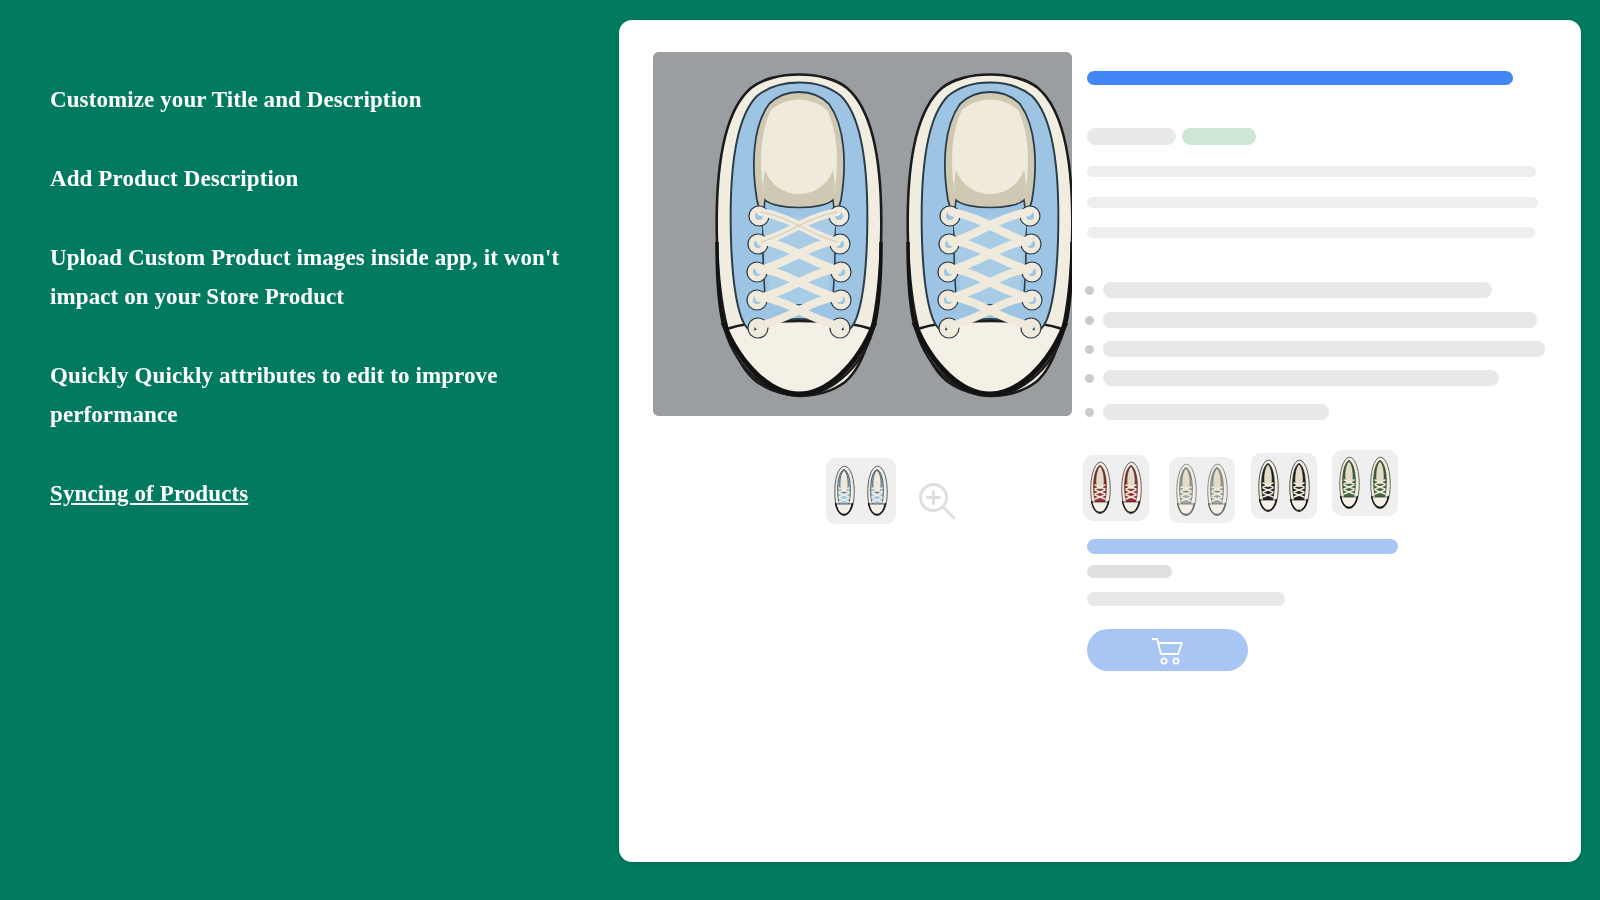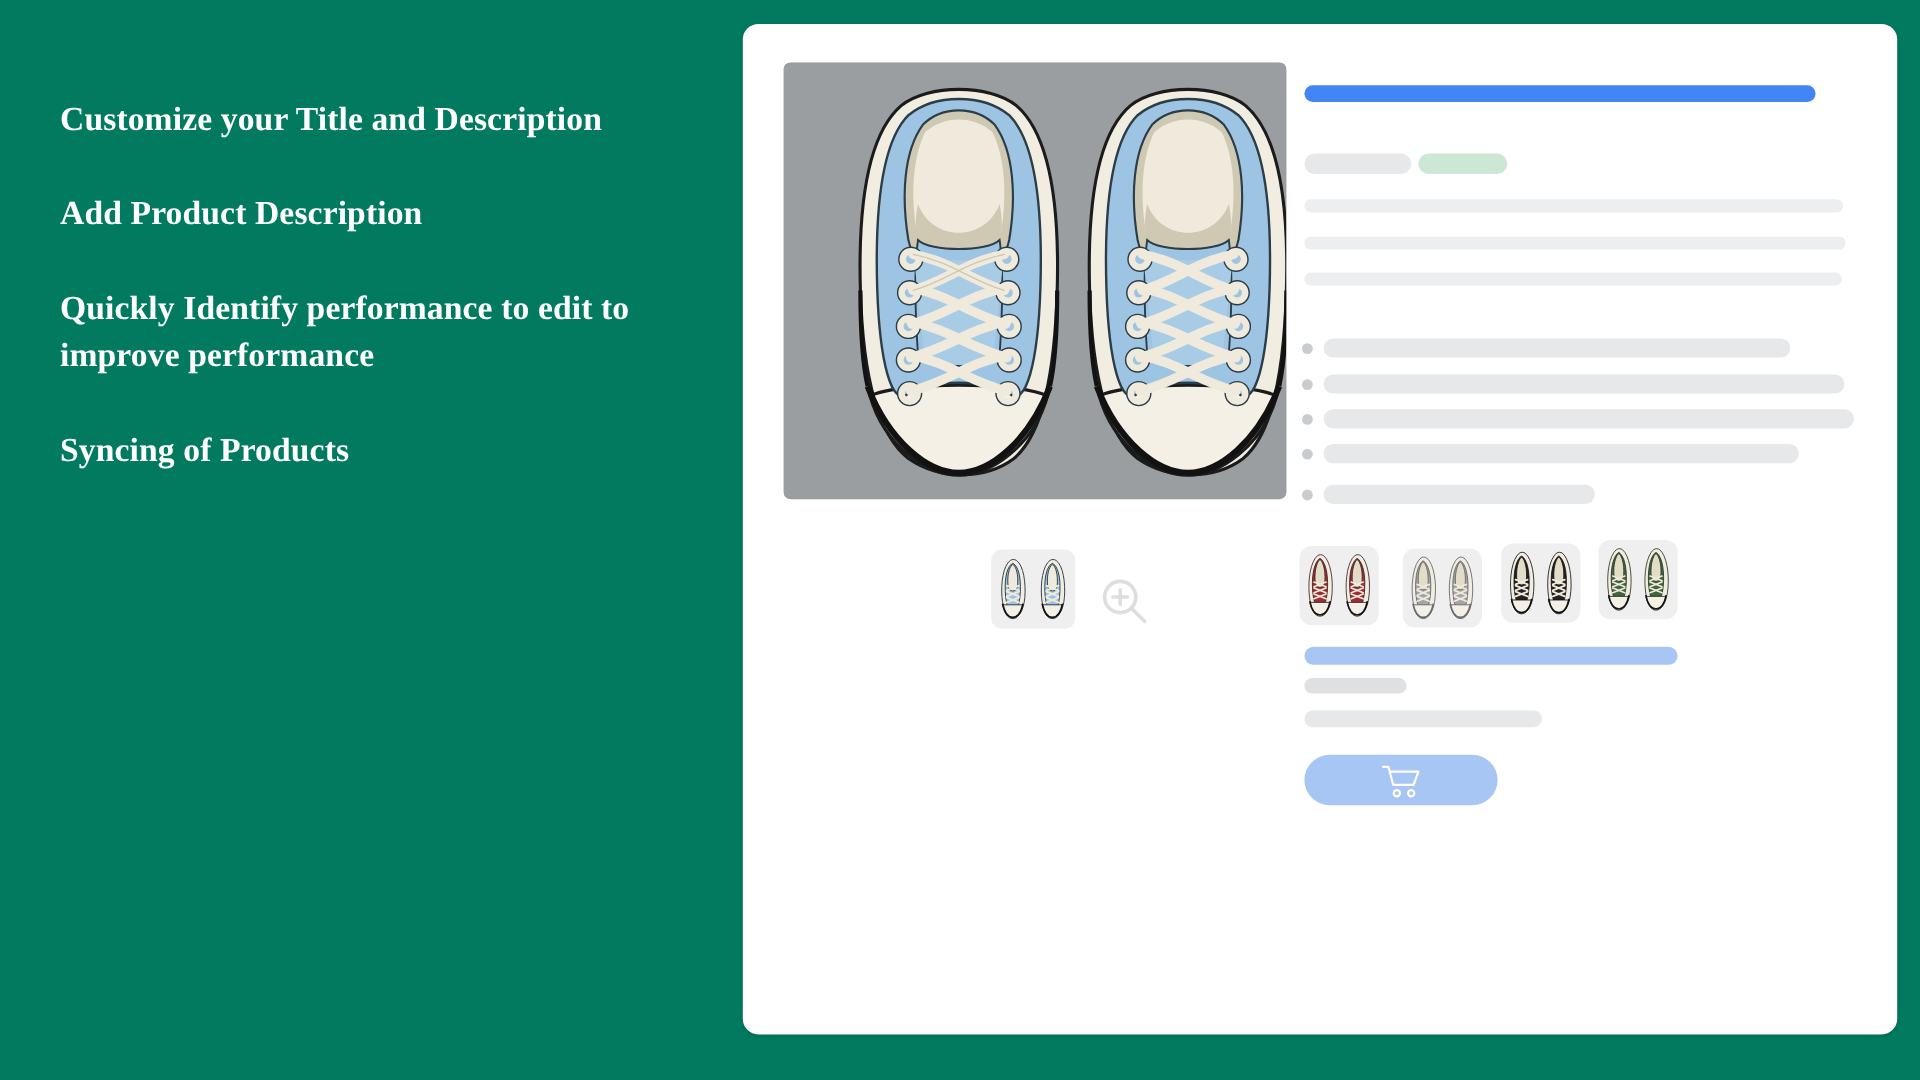--- a/index.html
+++ b/index.html
@@ -14,27 +14,27 @@
   #feature-panel {
     position: absolute;
     left: 0; top: 0;
     width: 620px; height: 900px;
     padding: 80px 30px 0 50px;
   }
   .feature-item {
     color: #ffffff;
     font-family: "Liberation Serif", serif;
     font-weight: bold;
-    font-size: 28px;
+    font-size: 23px;
     line-height: 39px;
     letter-spacing: 0.1px;
     margin-bottom: 40px;
     max-width: 545px;
   }
-  .feature-item:last-child { margin-bottom: 0; }
+  .feature-item:last-child { margin-bottom: 0; text-decoration: underline; }
 
   
   #product-card {
     position: absolute;
     left: 619px; top: 20px;
     width: 962px; height: 842px;
     background: #FFFFFF;
     border-radius: 13px;
     box-shadow: 0 1px 4px rgba(0,0,0,0.12);
     overflow: hidden;
@@ -110,21 +110,22 @@
     left: 64px; top: 8px;
     width: 34px; height: 28px;
   }
 </style>
 </head>
 <body>
 
 <section id="feature-panel">
   <p class="feature-item">Customize your Title and Description</p>
   <p class="feature-item">Add Product Description</p>
-  <p class="feature-item">Quickly Identify performance to edit to improve performance</p>
+  <p class="feature-item">Upload Custom Product images inside app, it won't impact on your Store Product</p>
+  <p class="feature-item">Quickly Quickly attributes to edit to improve performance</p>
   <p class="feature-item">Syncing of Products</p>
 </section>
 
 <section id="product-card">
 
   <div id="main-image">
     <svg viewBox="0 0 419 364" xmlns="http://www.w3.org/2000/svg">
       <rect width="419" height="364" fill="#9B9EA1"></rect>
       <g id="shoeL" transform="translate(0,0)">
 

